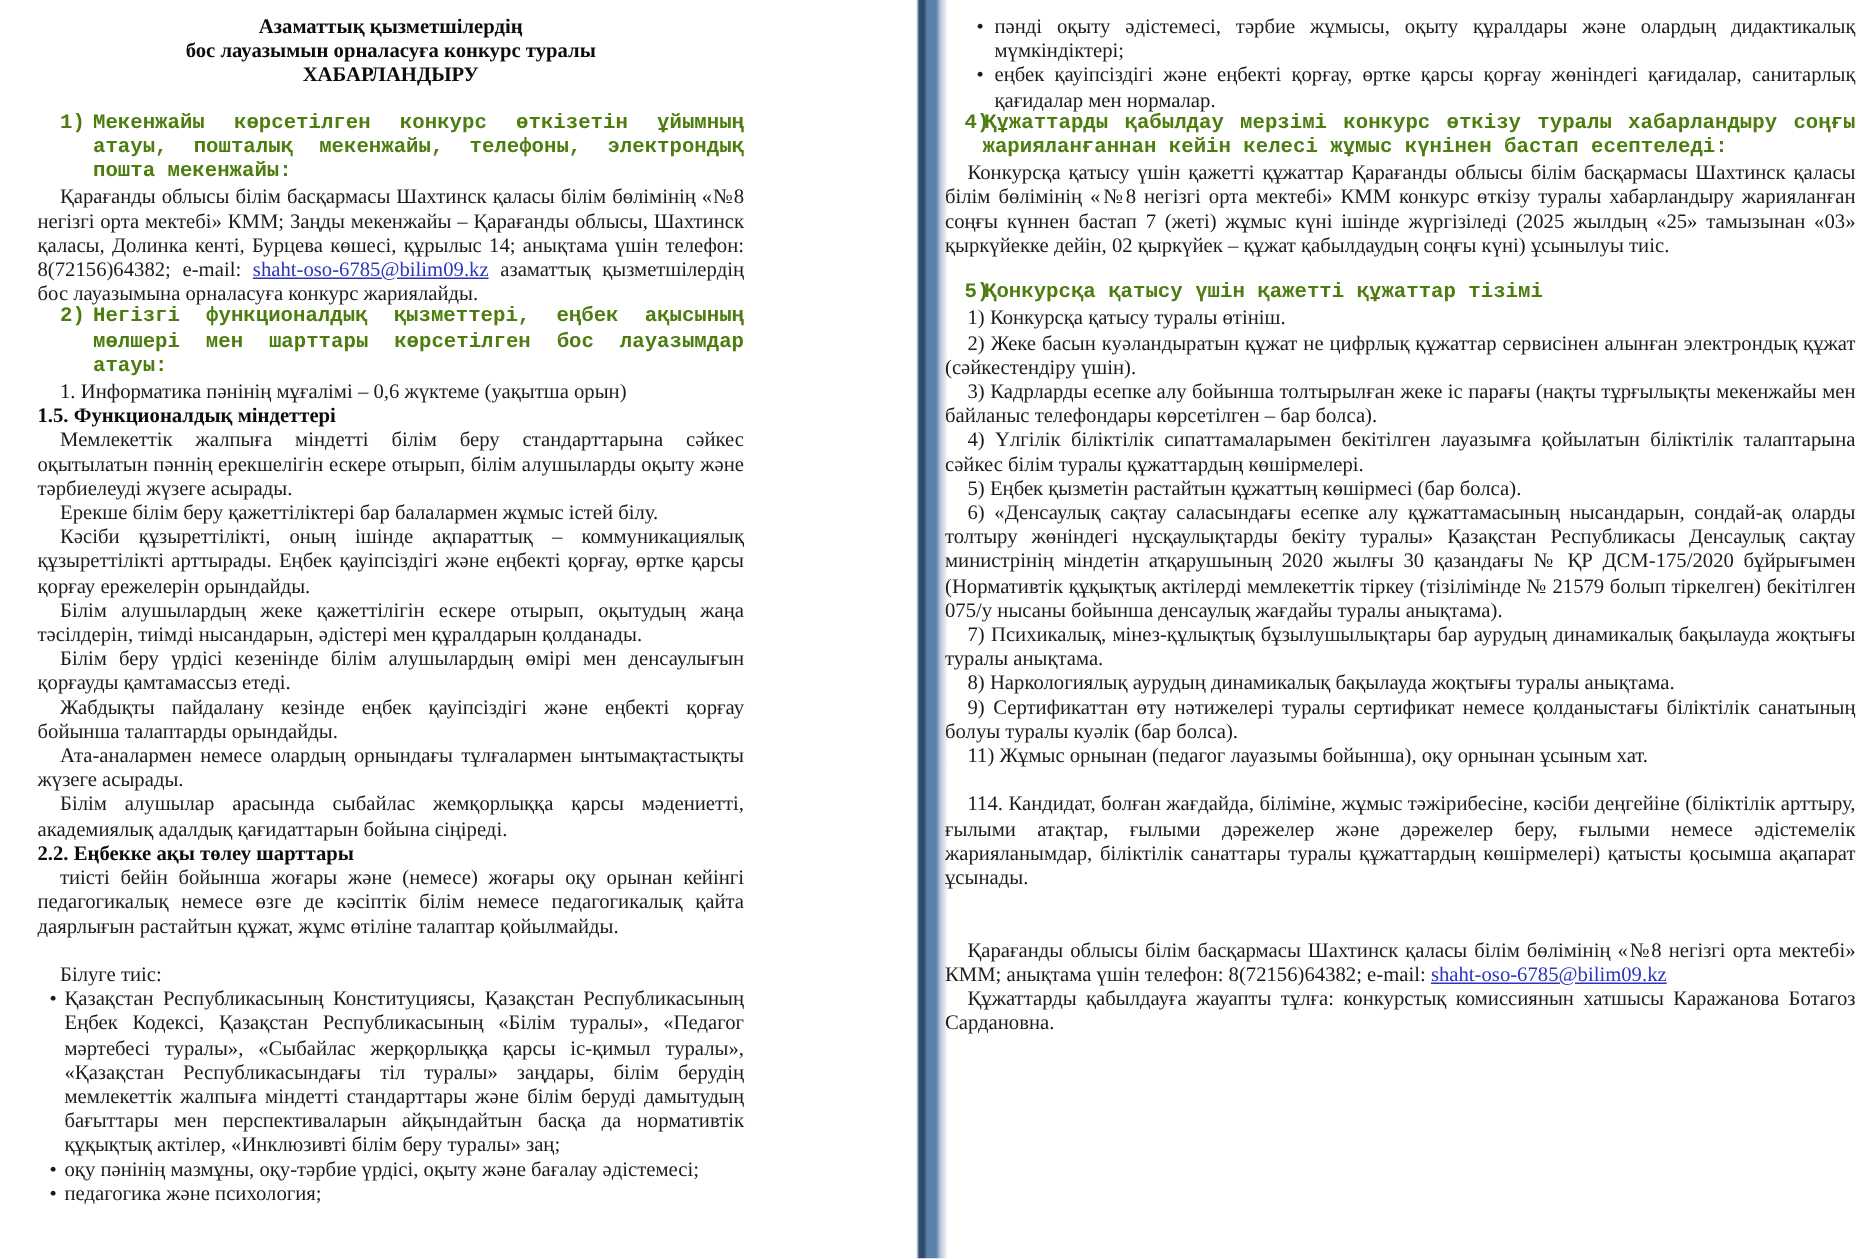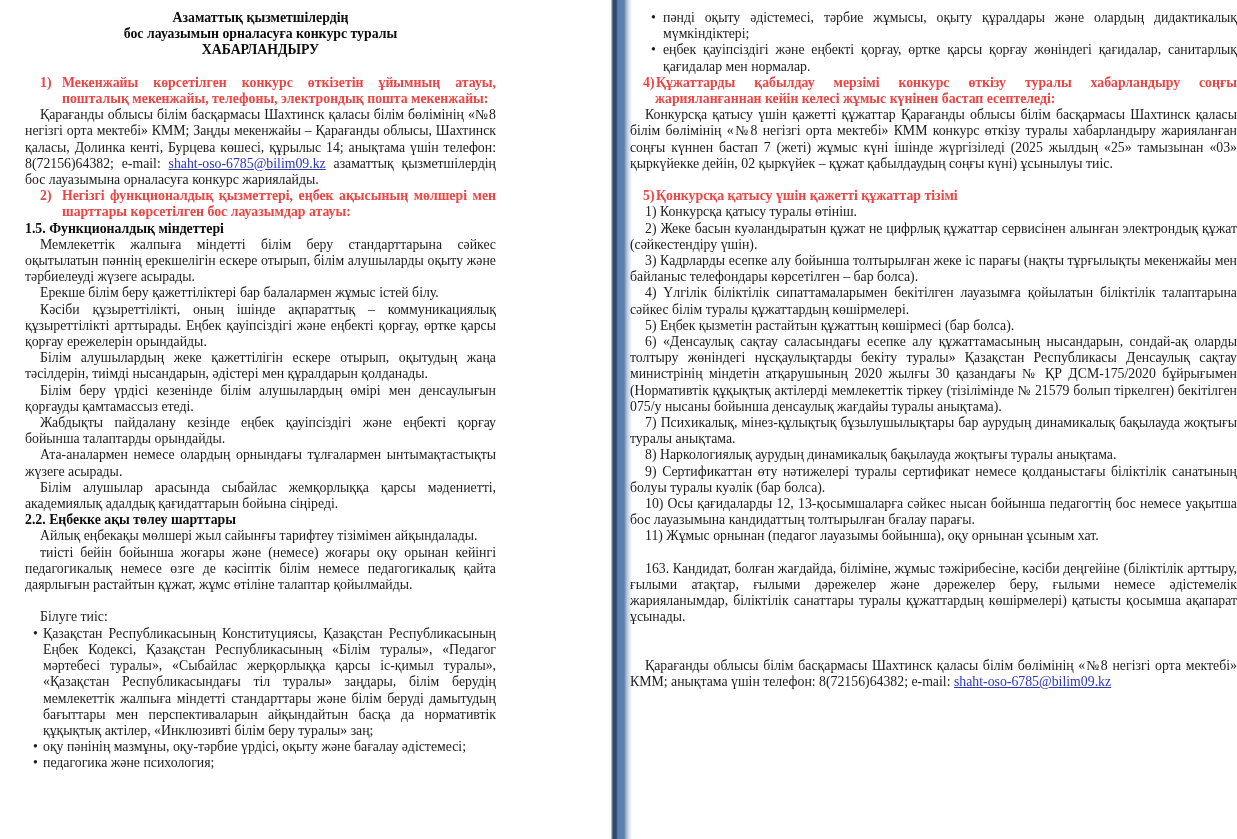--- a/index.html
+++ b/index.html
@@ -21,21 +21,21 @@
   .divider{
     position:absolute;top:0;left:611px;width:21px;height:839px;
     background:linear-gradient(to right,
       #dde3ec 0px,var(--div-dark) 2px,var(--div-dark) 5px,
       var(--div-mid) 7px,var(--div-mid) 13px,
       var(--div-light) 16px,#ffffff 21px);
   }
   .blk{text-align:justify;}
   .title{text-align:center;font-weight:bold;color:#0c0c0c;}
   .spacer{height:16.2px;}
-  .heading{font-weight:bold;color:#ef4444;}
+  .heading{font-weight:bold;color:#4d7c0f;font-family:Liberation Mono, monospace;}
   .col-left .heading{padding-left:37px;text-indent:-22px;}
   .col-left .heading .num{display:inline-block;width:22px;text-indent:0;}
   .col-right .heading{padding-left:25px;text-indent:-12px;}
   .col-right .heading .num{display:inline-block;width:13px;text-indent:0;}
   .boldline{font-weight:bold;color:#0c0c0c;}
   .para{text-indent:15px;}
   .bullet{position:relative;}
   .col-left .bullet{padding-left:18px;}
   .col-left .bullet::before{content:"\2022";position:absolute;left:8px;top:0;}
   .col-right .bullet{padding-left:33px;}
@@ -47,31 +47,31 @@
 
 <div class="canvas">
   <div class="col col-left" id="col-left">
       <div class="blk title">Азаматтық қызметшілердің</div>
       <div class="blk title">бос лауазымын орналасуға конкурс туралы</div>
       <div class="blk title">ХАБАРЛАНДЫРУ</div>
       <div class="blk spacer"></div>
       <div class="blk heading"><span class="num">1)</span>Мекенжайы көрсетілген конкурс өткізетін ұйымның атауы, пошталық мекенжайы, телефоны, электрондық пошта мекенжайы:</div>
       <div class="blk para">Қарағанды облысы білім басқармасы Шахтинск қаласы білім бөлімінің «№8 негізгі орта мектебі» КММ; Заңды мекенжайы – Қарағанды облысы, Шахтинск қаласы, Долинка кенті, Бурцева көшесі, құрылыс 14; анықтама үшін телефон: 8(72156)64382; e-mail: <a class="link">shaht-oso-6785@bilim09.kz</a> азаматтық қызметшілердің бос лауазымына орналасуға конкурс жариялайды.</div>
       <div class="blk heading"><span class="num">2)</span>Негізгі функционалдық қызметтері, еңбек ақысының мөлшері мен шарттары көрсетілген бос лауазымдар атауы:</div>
+      <div class="blk para">1. Информатика пәнінің мұғалімі – 0,6 жүктеме (уақытша орын)</div>
       <div class="blk boldline">1.5. Функционалдық міндеттері</div>
       <div class="blk para">Мемлекеттік жалпыға міндетті білім беру стандарттарына сәйкес оқытылатын пәннің ерекшелігін ескере отырып, білім алушыларды оқыту және тәрбиелеуді жүзеге асырады.</div>
       <div class="blk para">Ерекше білім беру қажеттіліктері бар балалармен жұмыс істей білу.</div>
       <div class="blk para">Кәсіби құзыреттілікті, оның ішінде ақпараттық – коммуникациялық құзыреттілікті арттырады. Еңбек қауіпсіздігі және еңбекті қорғау, өртке қарсы қорғау ережелерін орындайды.</div>
       <div class="blk para">Білім алушылардың жеке қажеттілігін ескере отырып, оқытудың жаңа тәсілдерін, тиімді нысандарын, әдістері мен құралдарын қолданады.</div>
       <div class="blk para">Білім беру үрдісі кезенінде білім алушылардың өмірі мен денсаулығын қорғауды қамтамассыз етеді.</div>
       <div class="blk para">Жабдықты пайдалану кезінде еңбек қауіпсіздігі және еңбекті қорғау бойынша талаптарды орындайды.</div>
       <div class="blk para">Ата-аналармен немесе олардың орнындағы тұлғалармен ынтымақтастықты жүзеге асырады.</div>
       <div class="blk para">Білім алушылар арасында сыбайлас жемқорлыққа қарсы мәдениетті, академиялық адалдық қағидаттарын бойына сіңіреді.</div>
       <div class="blk boldline">2.2. Еңбекке ақы төлеу шарттары</div>
-      <div class="blk para">Айлық еңбекақы мөлшері жыл сайынғы тарифтеу тізімімен айқындалады.</div>
       <div class="blk para">тиісті бейін бойынша жоғары және (немесе) жоғары оқу орынан кейінгі педагогикалық немесе өзге де кәсіптік білім немесе педагогикалық қайта даярлығын растайтын құжат, жұмс өтіліне талаптар қойылмайды.</div>
       <div class="blk spacer"></div>
       <div class="blk para">Білуге тиіс:</div>
       <div class="blk bullet">Қазақстан Республикасының Конституциясы, Қазақстан Республикасының Еңбек Кодексі, Қазақстан Республикасының «Білім туралы», «Педагог мәртебесі туралы», «Сыбайлас жерқорлыққа қарсы іс-қимыл туралы», «Қазақстан Республикасындағы тіл туралы» заңдары, білім берудің мемлекеттік жалпыға міндетті стандарттары және білім беруді дамытудың бағыттары мен перспективаларын айқындайтын басқа да нормативтік құқықтық актілер, «Инклюзивті білім беру туралы» заң;</div>
       <div class="blk bullet">оқу пәнінің мазмұны, оқу-тәрбие үрдісі, оқыту және бағалау әдістемесі;</div>
       <div class="blk bullet">педагогика және психология;</div>
     </div>
   <div class="divider"></div>
   <div class="col col-right" id="col-right">
       <div class="blk bullet">пәнді оқыту әдістемесі, тәрбие жұмысы, оқыту құралдары және олардың дидактикалық мүмкіндіктері;</div>
@@ -82,21 +82,21 @@
       <div class="blk heading"><span class="num">5)</span>Қонкурсқа қатысу үшін қажетті құжаттар тізімі</div>
       <div class="blk para">1) Конкурсқа қатысу туралы өтініш.</div>
       <div class="blk para">2) Жеке басын куәландыратын құжат не цифрлық құжаттар сервисінен алынған электрондық құжат (сәйкестендіру үшін).</div>
       <div class="blk para">3) Кадрларды есепке алу бойынша толтырылған жеке іс парағы (нақты тұрғылықты мекенжайы мен байланыс телефондары көрсетілген – бар болса).</div>
       <div class="blk para">4) Үлгілік біліктілік сипаттамаларымен бекітілген лауазымға қойылатын біліктілік талаптарына сәйкес білім туралы құжаттардың көшірмелері.</div>
       <div class="blk para">5) Еңбек қызметін растайтын құжаттың көшірмесі (бар болса).</div>
       <div class="blk para">6) «Денсаулық сақтау саласындағы есепке алу құжаттамасының нысандарын, сондай-ақ оларды толтыру жөніндегі нұсқаулықтарды бекіту туралы» Қазақстан Республикасы Денсаулық сақтау министрінің міндетін атқарушының 2020 жылғы 30 қазандағы № ҚР ДСМ-175/2020 бұйрығымен (Нормативтік құқықтық актілерді мемлекеттік тіркеу (тізілімінде № 21579 болып тіркелген) бекітілген 075/у нысаны бойынша денсаулық жағдайы туралы анықтама).</div>
       <div class="blk para">7) Психикалық, мінез-құлықтық бұзылушылықтары бар аурудың динамикалық бақылауда жоқтығы туралы анықтама.</div>
       <div class="blk para">8) Наркологиялық аурудың динамикалық бақылауда жоқтығы туралы анықтама.</div>
       <div class="blk para">9) Сертификаттан өту нәтижелері туралы сертификат немесе қолданыстағы біліктілік санатының болуы туралы куәлік (бар болса).</div>
-      <div class="blk para">10) Осы қағидаларды 12, 13-қосымшаларға сәйкес нысан бойынша педагогтің бос немесе уақытша бос лауазымына кандидаттың толтырылған бғалау парағы.</div>
       <div class="blk para">11) Жұмыс орнынан (педагог лауазымы бойынша), оқу орнынан ұсыным хат.</div>
       <div class="blk spacer"></div>
-      <div class="blk para">163. Кандидат, болған жағдайда, біліміне, жұмыс тәжірибесіне, кәсіби деңгейіне (біліктілік арттыру, ғылыми атақтар, ғылыми дәрежелер және дәрежелер беру, ғылыми немесе әдістемелік жарияланымдар, біліктілік санаттары туралы құжаттардың көшірмелері) қатысты қосымша ақапарат ұсынады.</div>
+      <div class="blk para">114. Кандидат, болған жағдайда, біліміне, жұмыс тәжірибесіне, кәсіби деңгейіне (біліктілік арттыру, ғылыми атақтар, ғылыми дәрежелер және дәрежелер беру, ғылыми немесе әдістемелік жарияланымдар, біліктілік санаттары туралы құжаттардың көшірмелері) қатысты қосымша ақапарат ұсынады.</div>
       <div class="blk spacer"></div>
       <div class="blk spacer"></div>
       <div class="blk para">Қарағанды облысы білім басқармасы Шахтинск қаласы білім бөлімінің «№8 негізгі орта мектебі» КММ; анықтама үшін телефон: 8(72156)64382; e-mail: <a class="link">shaht-oso-6785@bilim09.kz</a></div>
+      <div class="blk para">Құжаттарды қабылдауға жауапты тұлға: конкурстық комиссиянын хатшысы Каражанова Ботагоз Сардановна.</div>
     </div>
 </div>
 
 </body></html>

